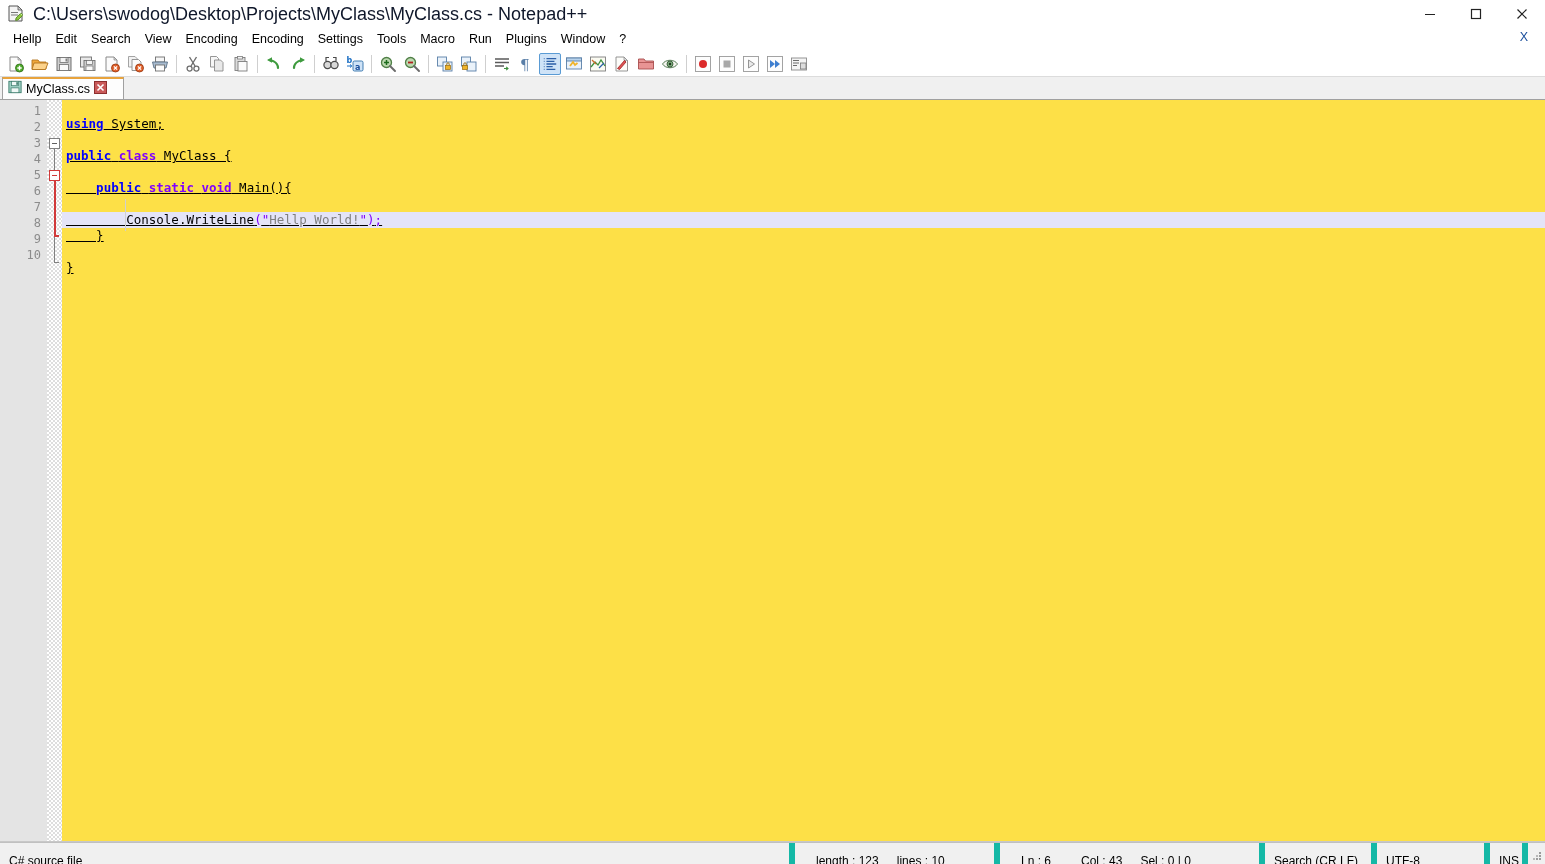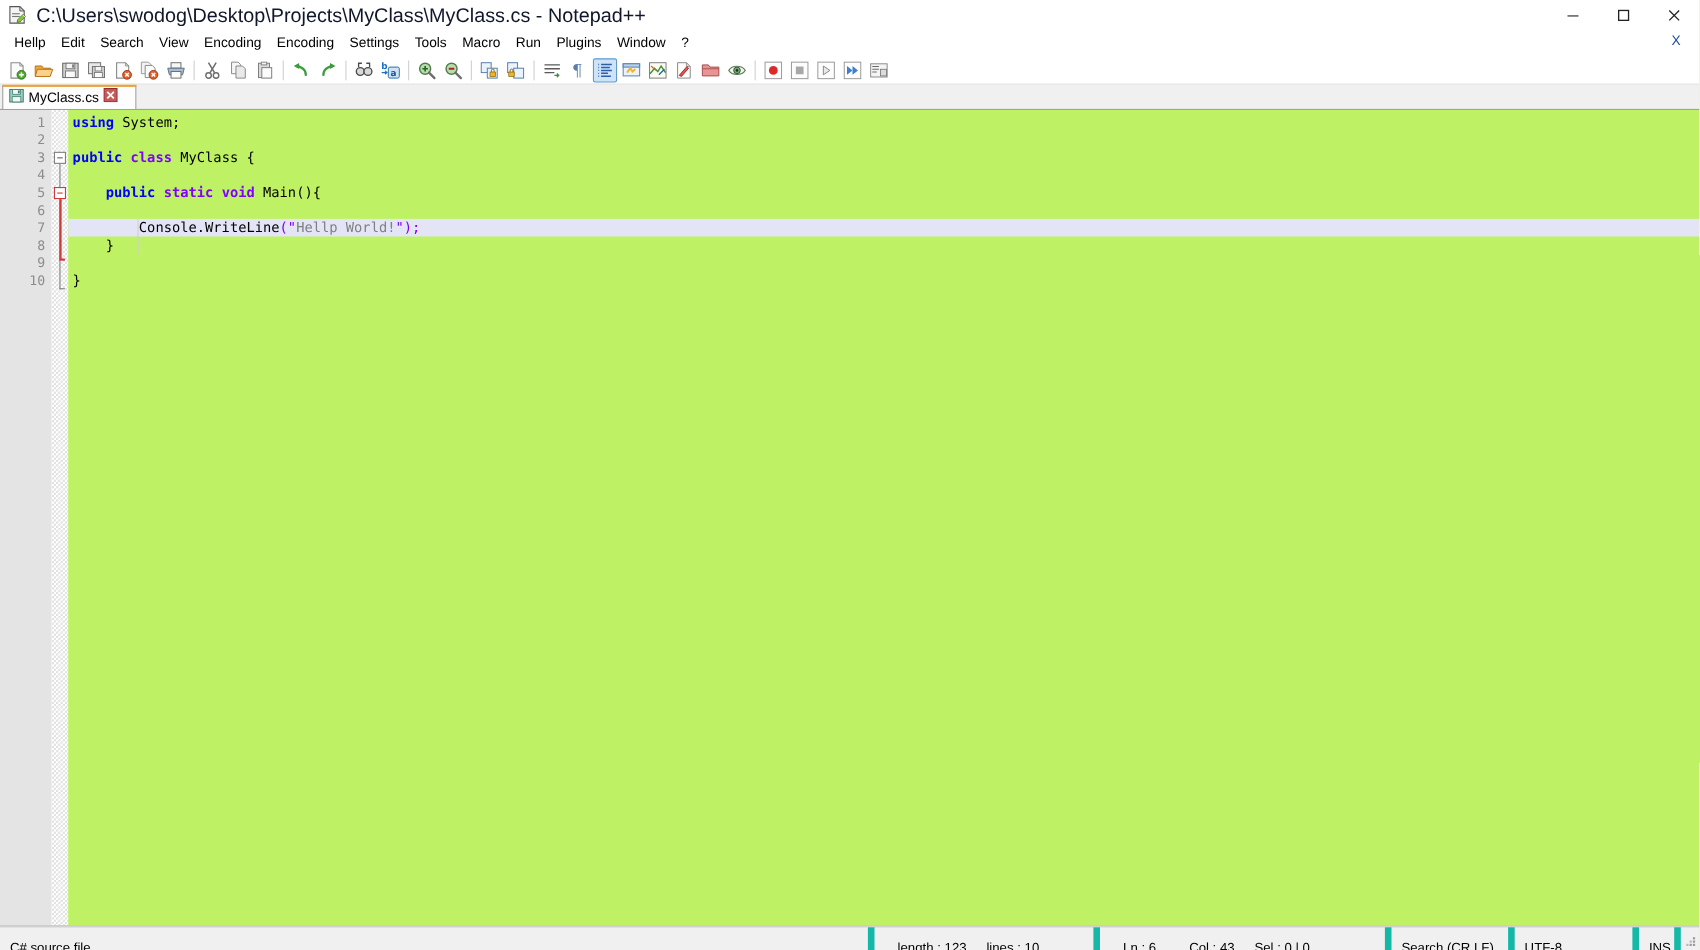--- a/index.html
+++ b/index.html
@@ -136,22 +136,23 @@
     background: #808080;
   }
   .fold-line.active { background: #d13a3a; width: 2px; left: 7px; }
   .fold-tail {
     position: absolute; width: 5px; height: 1px; background: #808080; left: 7px;
   }
   .fold-tail.active { background: #d13a3a; height: 2px; }
 
   .code {
     flex: 1 1 auto; position: relative;
-    padding-top: 3px; background: #bef264;
+    padding-top: 16px; background: #fde047;
     overflow: hidden;
+    text-decoration: underline;
   }
   .cline {
     height: 16px; line-height: 16px;
     font-family: "DejaVu Sans Mono", monospace;
     font-size: 12.5px;
     white-space: pre;
     padding-left: 4px;
     color: #000000;
   }
   .cline.current { background: #e4e4f7; }

